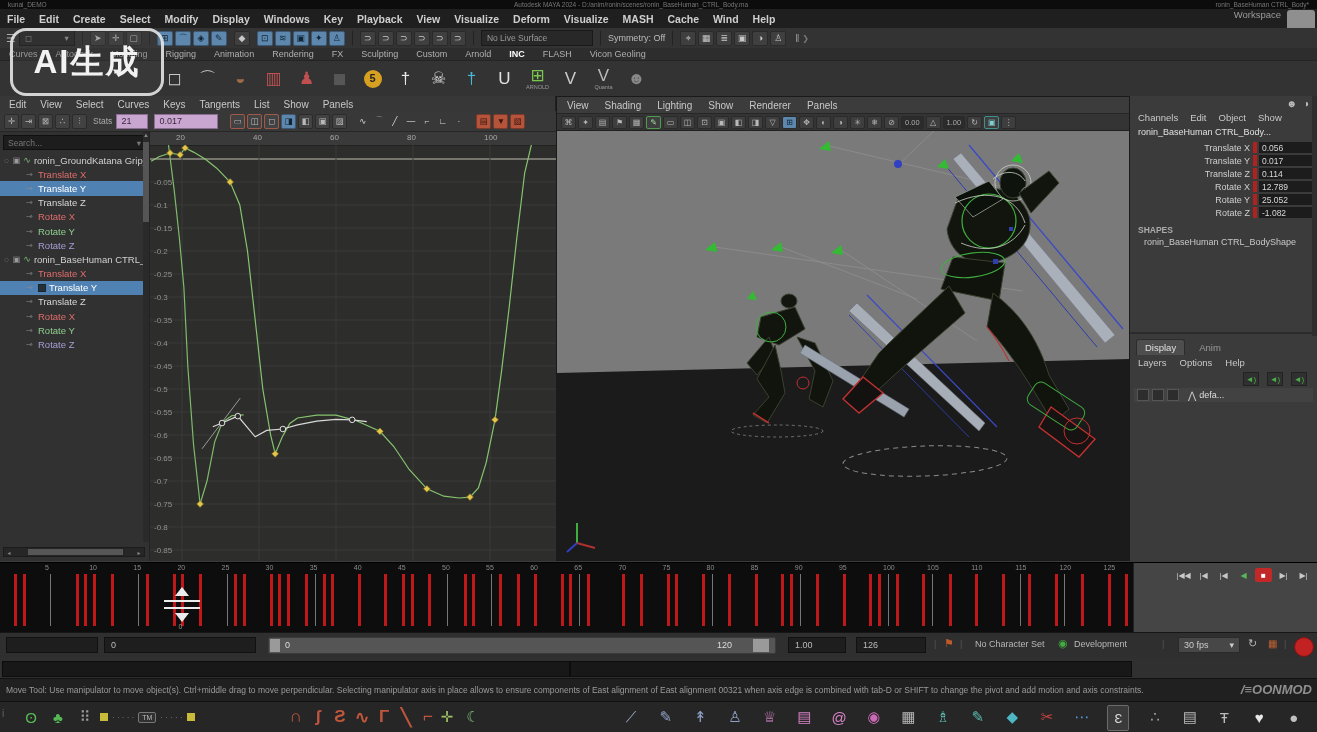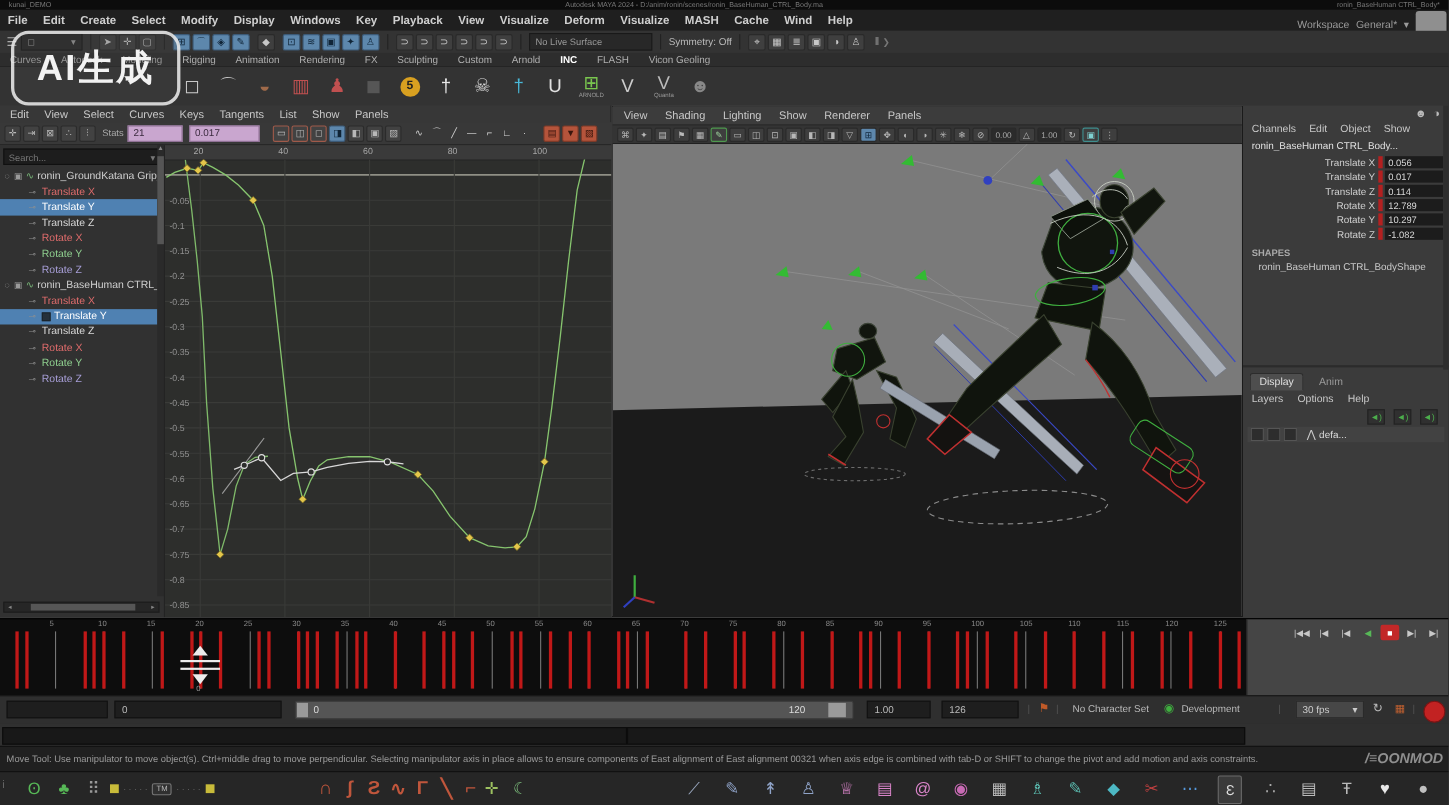--- a/index.html
+++ b/index.html
@@ -4,21 +4,21 @@
 <style>
   html,body{margin:0;padding:0;overflow:hidden;background:#2a2a2a;}
   #app{position:relative;width:1317px;height:732px;background:#3c3c3c;
        font-family:"Liberation Sans",sans-serif;color:#ccc;overflow:hidden;}
   .abs{position:absolute;}
   
   #titlebar{left:0;top:0;width:1317px;height:9px;background:#0c0c0c;font-size:6.5px;color:#777;
             display:flex;justify-content:space-between;padding:0 8px;box-sizing:border-box;line-height:9px;}
   #menubar{left:0;top:9px;width:1317px;height:19px;background:#1f1f1f;display:flex;align-items:center;}
   .menu-item{padding:0 7px;font-size:10.5px;color:#cfcfcf;font-weight:bold;}
-  #mb-right{position:absolute;right:36px;top:0;height:19px;display:flex;align-items:flex-end;gap:6px;font-size:9.5px;color:#9a9a9a;}
+  #mb-right{position:absolute;right:36px;top:0;height:19px;display:flex;align-items:flex-end;gap:6px;font-size:9.5px;color:#9a9a9a;flex-direction:column;}
   #win-blob{position:absolute;right:2px;top:1px;width:28px;height:24px;background:#8f8f8f;border-radius:3px;}
   #statusbar{left:0;top:28px;width:1317px;height:20px;background:#333;display:flex;align-items:center;padding-left:6px;box-sizing:border-box;gap:3px;}
   .tb-btn{width:16px;height:15px;background:#3f3f3f;border:1px solid #2a2a2a;border-radius:2px;
           display:flex;align-items:center;justify-content:center;font-size:9px;color:#c8c8c8;box-sizing:border-box;}
   .tb-btn.act{background:#5d87ac;border-color:#3c5a77;color:#102538;}
   .tb-sep{width:1px;height:14px;background:#222;margin:0 4px;}
   .tb-field{height:14px;background:#282828;border:1px solid #191919;color:#999;font-size:8.5px;
             display:flex;align-items:center;padding:0 5px;}
   #shelf-tabs{left:0;top:48px;width:1317px;height:13px;background:#2d2d2d;display:flex;align-items:center;border-bottom:1px solid #242424;box-sizing:border-box;}
   .shelf-tab{padding:0 9px;font-size:9px;color:#b0b0b0;}
@@ -38,21 +38,21 @@
   #ge-menus{position:absolute;left:2px;top:1px;height:14px;display:flex;align-items:center;}
   .ge-menu{padding:0 7px;font-size:10px;color:#c8c8c8;}
   #ge-toolbar{position:absolute;left:0;top:15px;width:556px;height:21px;background:#383838;border-bottom:1px solid #262626;
               display:flex;align-items:center;padding-left:4px;box-sizing:border-box;gap:2px;}
   .ge-ic{width:15px;height:15px;background:#424242;border:1px solid #2b2b2b;border-radius:2px;font-size:8.5px;color:#b8b8b8;
          display:flex;align-items:center;justify-content:center;box-sizing:border-box;}
   .ge-ic.rbx{border-color:#a05a4a;}
   .ge-ic.act{background:#5d87ac;border-color:#3c5a77;color:#0f2436;}
   .ge-ic.obx{background:#b5543b;border-color:#7d3a28;color:#3a160d;}
   .ge-ic.tan{background:none;border:none;color:#d8d8d8;}
-  .stat-field{width:50px;height:15px;background:#c9a6cf;border:1px solid #8c6e92;color:#3a2a3e;font-size:9px;
+  .stat-field{width:32px;height:15px;background:#c9a6cf;border:1px solid #8c6e92;color:#3a2a3e;font-size:9px;
               display:flex;align-items:center;padding:0 4px;box-sizing:border-box;margin:0 2px;}
   #ge-body{position:absolute;left:0;top:36px;width:556px;height:429px;}
   #ge-outliner{position:absolute;left:0;top:0;width:150px;height:429px;background:#313131;border-right:1px solid #232323;box-sizing:border-box;}
   #ge-search{position:absolute;left:3px;top:3px;width:133px;height:13px;background:#1d1d1d;border:1px solid #101010;
              display:flex;align-items:center;justify-content:space-between;padding:0 4px;font-size:8.5px;color:#777;}
   #ge-tree{position:absolute;left:0;top:21px;width:143px;}
   .tree-row{height:14.2px;display:flex;align-items:center;font-size:9.5px;white-space:nowrap;overflow:hidden;}
   .tree-row .plug{width:12px;margin-left:26px;color:#909090;font-size:8px;}
   .tree-row.group .gic{color:#9a9a9a;font-size:8px;margin-left:4px;}
   .tree-row.group .squig{color:#7ab97a;margin:0 3px;font-size:9px;}
@@ -673,21 +673,21 @@
           <span class="cb-name">Rotate X</span>
           <span class="cb-bar"></span>
           <span class="cb-val">
             <span>12.789</span>
           </span>
         </div>
         <div class="cb-row">
           <span class="cb-name">Rotate Y</span>
           <span class="cb-bar"></span>
           <span class="cb-val">
-            <span>10.297</span>
+            <span>25.052</span>
           </span>
         </div>
         <div class="cb-row">
           <span class="cb-name">Rotate Z</span>
           <span class="cb-bar"></span>
           <span class="cb-val">
             <span>-1.082</span>
           </span>
         </div>
       </div>

